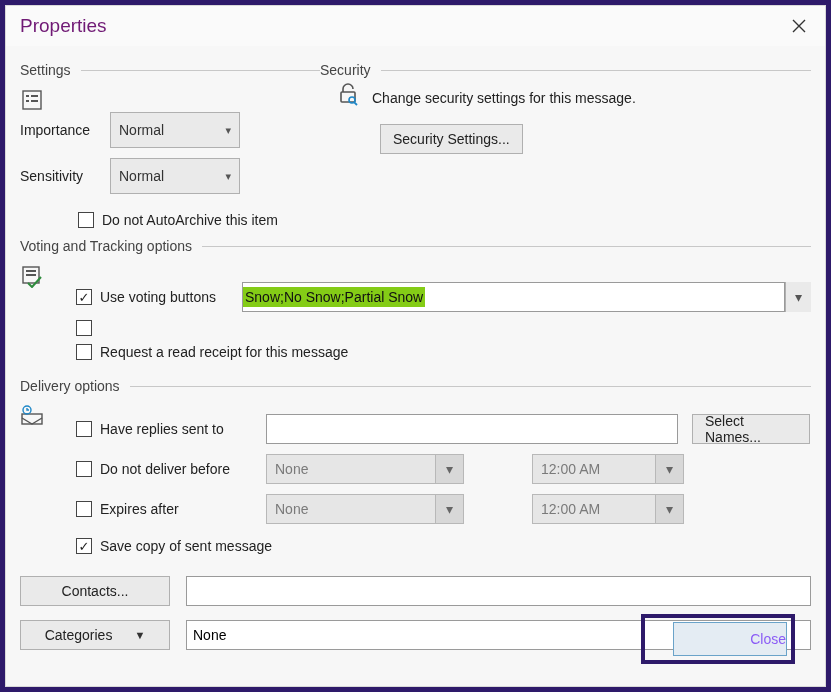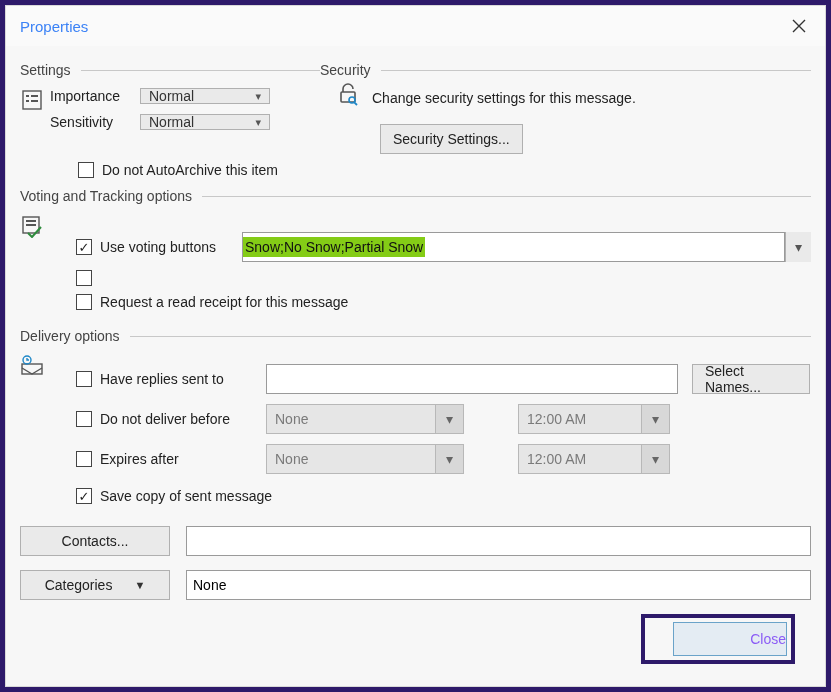--- a/index.html
+++ b/index.html
@@ -16,21 +16,21 @@
 }
 
 .title-bar {
   height: 40px;
   display: flex;
   align-items: center;
   justify-content: space-between;
   padding: 0 12px 0 14px;
   background: #fafafa;
 }
-.title-text { font-size: 15px; color: #3b82f6; }
+.title-text { font-size: 19px; color: #701a75; }
 .close-x {
   font-size: 18px; color: #333; cursor: pointer;
   width: 28px; height: 28px; display:flex; align-items:center; justify-content:center;
 }
 
 .body { padding: 6px 14px 0 14px; position: relative; }
 
 .section-header { display: flex; align-items: center; margin-top: 10px; }
 .section-header .label { color: #444; margin-right: 10px; white-space: nowrap; }
 .section-header .rule { flex: 1; height: 1px; background: #c8c8c8; }
@@ -45,21 +45,21 @@
 .form-icon svg { width:24px; height:24px; }
 .indent-icon { width: 30px; display:flex; justify-content:flex-start; align-items:flex-start; }
 .indent-content { flex: 1; }
 
 .field-row { display:flex; align-items:center; margin-bottom: 10px; }
 .field-label { width: 90px; color: #222; }
 
 .combo {
   display:flex; align-items:center; justify-content:space-between;
   border:1px solid #b0b0b0; background:#eaeaea; color:#333;
-  height: 16px; width: 130px; padding: 0 8px; cursor:pointer;
+  height: 36px; width: 130px; padding: 0 8px; cursor:pointer;
 }
 .combo .chev { font-size: 11px; color:#555; }
 
 .checkbox-row { display:flex; align-items:center; margin: 8px 0; }
 .cb {
   width:16px; height:16px; border:1px solid #444; background:#fff;
   display:inline-flex; align-items:center; justify-content:center; margin-right:8px;
   cursor:pointer; flex-shrink:0;
 }
 .cb.checked::after { content:"✓"; font-size:13px; color:#222; line-height:1; }
@@ -84,21 +84,21 @@
   width:26px; height:30px; border-left:1px solid #b0b0b0; background:#eaeaea;
   display:flex; align-items:center; justify-content:center; color:#555; cursor:pointer;
 }
 
 .text-input {
   border:1px solid #9a9a9a; background:#fff; height:30px; width:100%; padding:0 6px;
 }
 
 .delivery-grid .drow { display:flex; align-items:center; margin-top:10px; }
 .drow .cklabel { display:flex; align-items:center; width:190px; }
-.drow .tcombo { display:flex; align-items:center; width:200px; margin-left:6px;padding-left:48px; }
+.drow .tcombo { display:flex; align-items:center; width:200px; margin-left:20px;padding-left:48px; }
 
 .combo2 {
   display:flex; align-items:stretch; border:1px solid #b8b8b8;
   height:30px; width:198px;
 }
 .combo2 .val { background:#e6e6e6; color:#7a7a7a; flex:1; display:flex; align-items:center; padding:0 8px; }
 .combo2 .car { width:28px; background:#d8d8d8; border-left:1px solid #b8b8b8; display:flex; align-items:center; justify-content:center; color:#666; cursor:pointer; }
 
 .bottom-field-row { display:flex; align-items:center; margin-top:14px; }
 .btn-wide {
@@ -136,21 +136,21 @@
   </div>
 
   <div class="body">
 
     <div class="cols">
       <div class="col-left">
         <div class="section-header">
           <span class="label">Settings</span>
           <span class="rule"></span>
         </div>
-        <div style="display:flex; margin-top:10px;">
+        <div style="display:flex; margin-top:10px;flex-direction:column;">
           <div class="indent-icon">
             <span class="icon-box form-icon">
               <svg viewBox="0 0 24 24">
                   <rect x="3" y="3" width="18" height="18" fill="none" stroke="#555" stroke-width="1.4"></rect>
                   <rect x="6" y="7" width="3" height="2" fill="#555"></rect>
                   <rect x="11" y="7" width="7" height="2" fill="#555"></rect>
                   <rect x="6" y="12" width="3" height="2" fill="#555"></rect>
                   <rect x="11" y="12" width="7" height="2" fill="#555"></rect>
                 </svg>
             </span>

